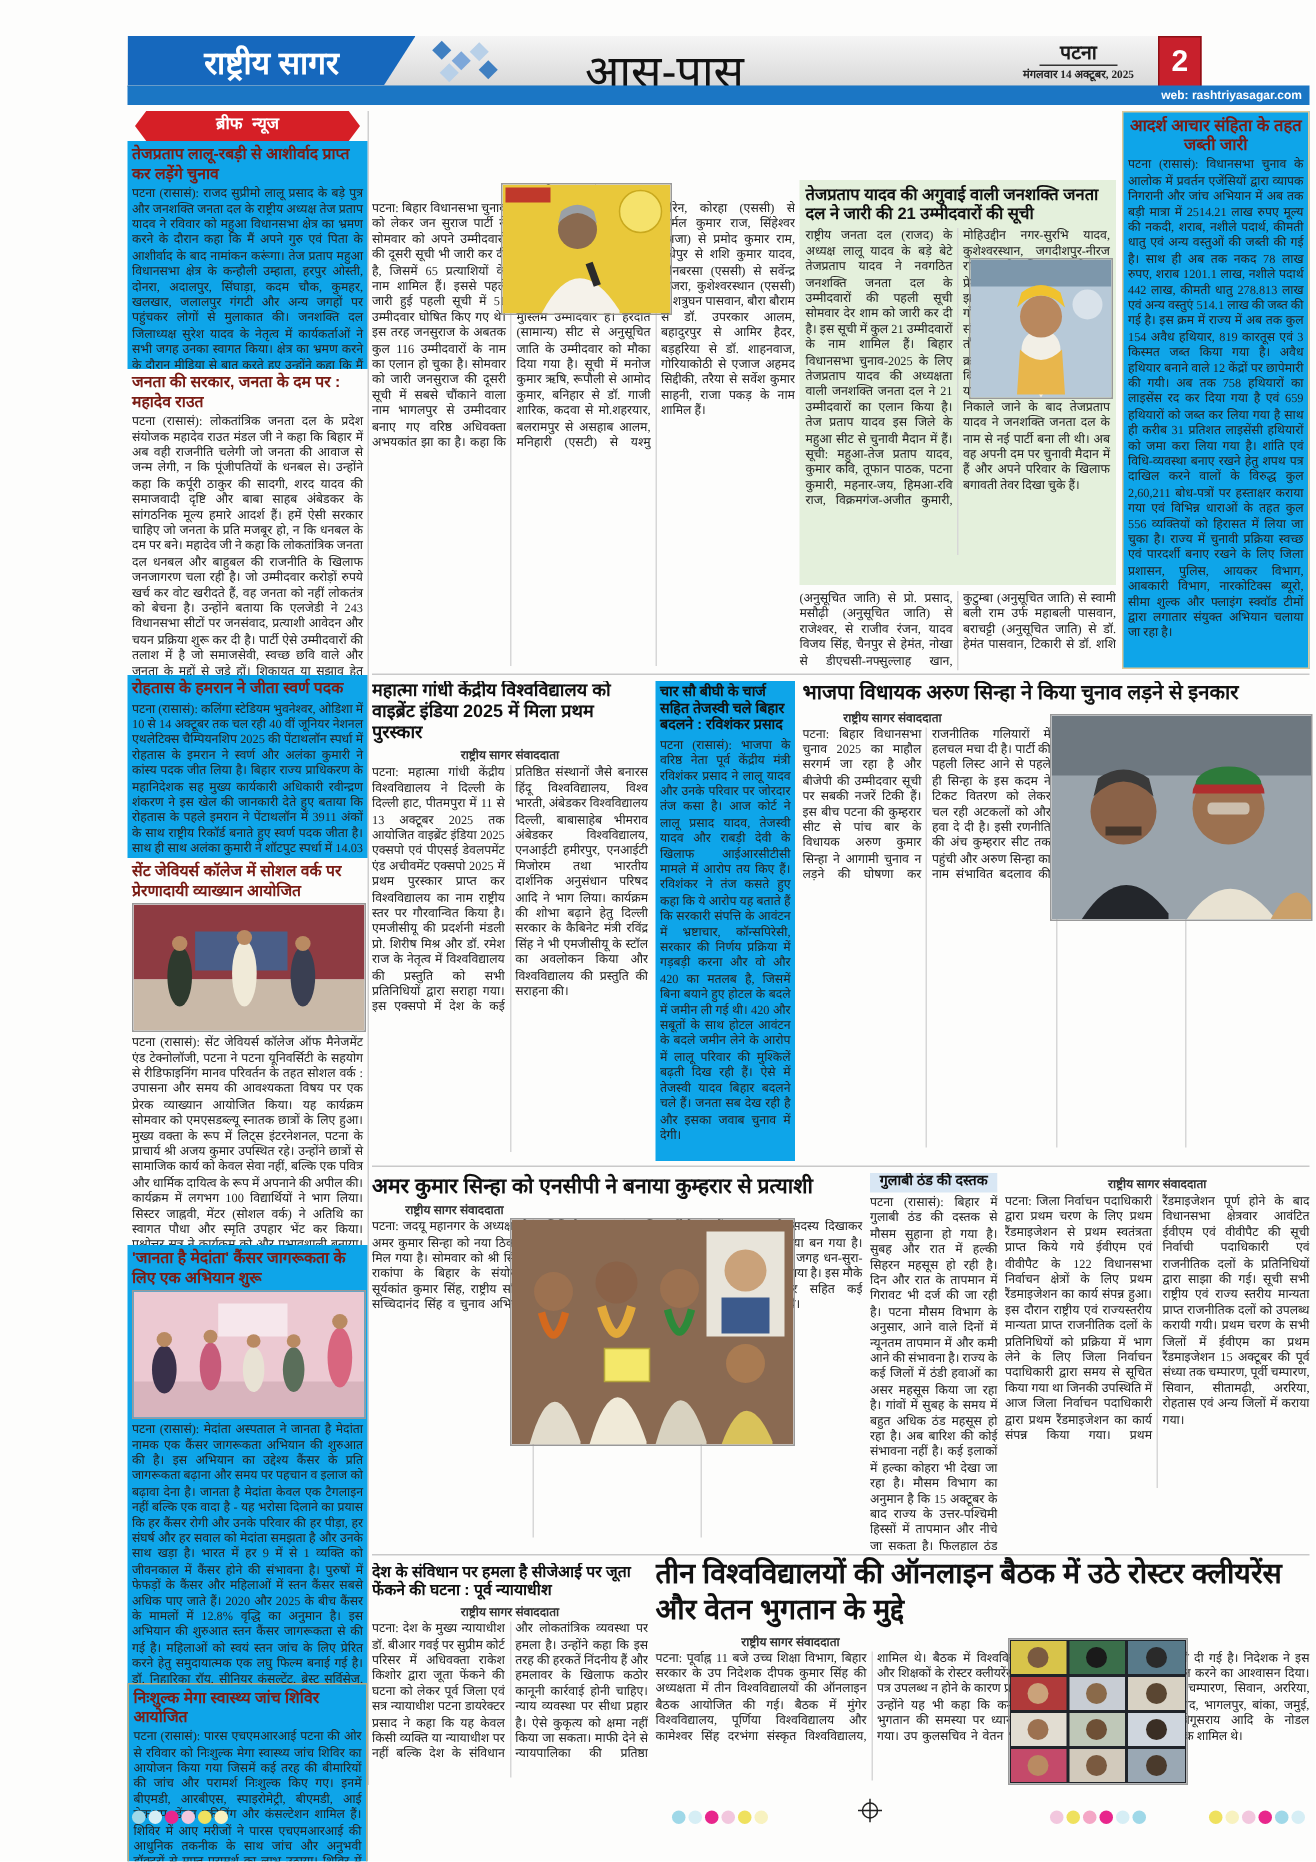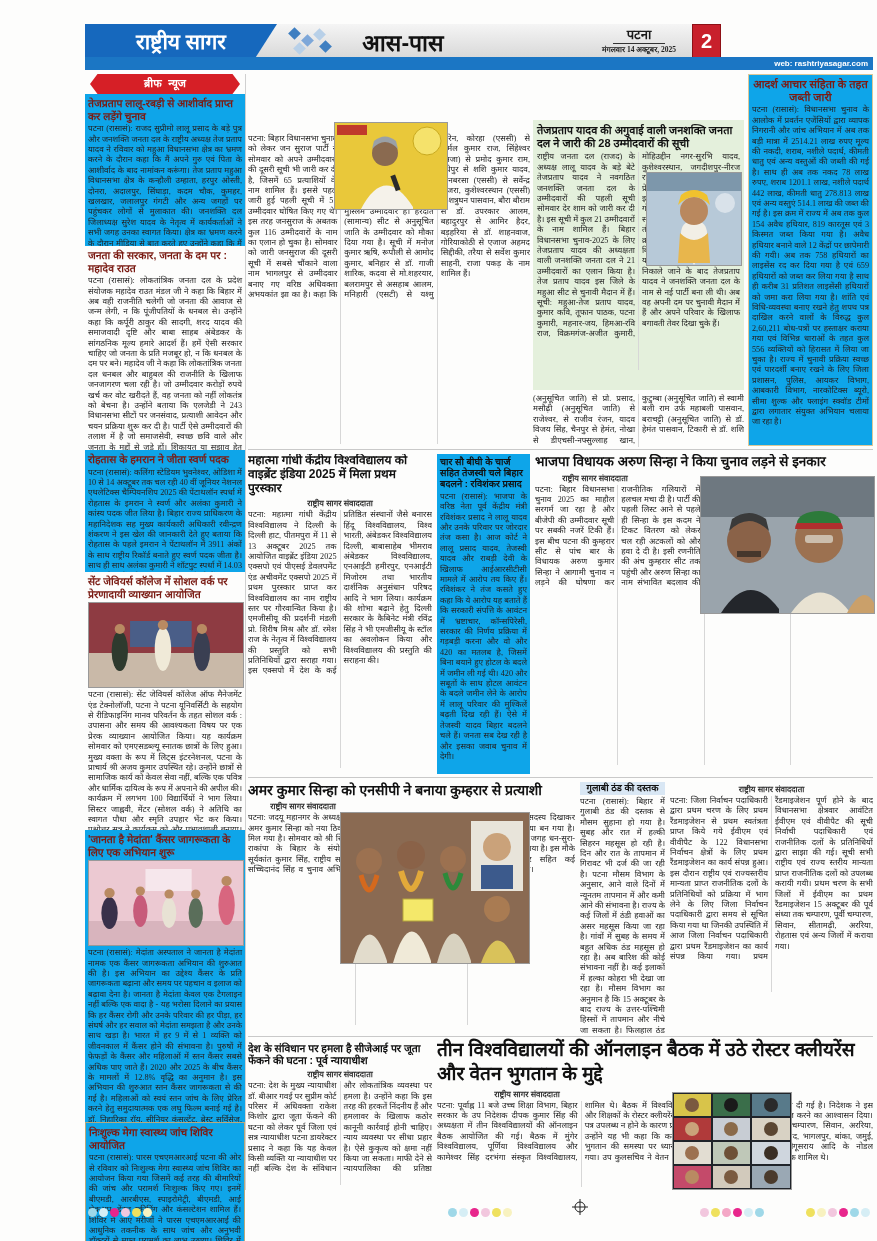--- a/index.html
+++ b/index.html
@@ -1,26 +1,26 @@
 <!DOCTYPE html>
 <html><head>
 <meta charset="utf-8">
 <style>
   html,body{margin:0;padding:0;background:#fff;}
   #page{position:relative;width:877px;height:1241px;background:#fdfdfc;overflow:hidden;
         font-family:"Liberation Serif",serif;color:#1a1a1a;}
   
-  #mast-bar{position:absolute;left:85px;top:24px;width:636px;height:33px;
+  #mast-bar{position:absolute;left:85px;top:24px;width:716px;height:33px;
     background:linear-gradient(#f5f5f5,#d9d9d9);border-bottom:1px solid #b5b5b5;}
   #brand-box{position:absolute;left:0;top:0;width:192px;height:33px;background:#1668bd;
     clip-path:polygon(0 0,100% 0,89% 100%,0 100%);display:flex;align-items:center;justify-content:center;}
   #brand-box span{color:#fff;font-weight:bold;font-size:21px;font-family:"Liberation Sans",sans-serif;}
   .diamond{position:absolute;width:9px;height:9px;transform:rotate(45deg);}
-  #section-title{position:absolute;left:0;right:0;top:2px;text-align:center;font-size:23px;
-    font-weight:bold;font-family:"Liberation Sans",sans-serif;color:#111;}
+  #section-title{position:absolute;left:0;right:0;top:2px;text-align:center;font-size:30px;
+    font-weight:normal;font-family:"Liberation Sans",sans-serif;color:#111;}
   #city-box{position:absolute;right:30px;top:1px;width:104px;height:31px;text-align:center;}
   #city-box .city{font-size:13px;font-weight:bold;border-bottom:1px solid #333;display:inline-block;padding:0 14px;}
   #city-box .date{font-size:7.5px;font-weight:bold;color:#222;}
   #page-box{position:absolute;right:0;top:0;width:27px;height:33px;background:#c8202c;color:#fff;
     display:flex;align-items:center;justify-content:center;font-size:20px;font-weight:bold;
     font-family:"Liberation Sans",sans-serif;border:1px solid #8e1016;}
   #web-bar{position:absolute;left:85px;top:57px;width:788px;height:13px;background:#1b76c4;
     color:#fff;font-size:8px;font-weight:bold;text-align:right;line-height:13px;
     padding:0;font-family:"Liberation Sans",sans-serif;box-sizing:border-box;padding-right:5px;}
   
@@ -150,21 +150,21 @@
       <path d="M37 26 q13 -14 26 0 l-2 -8 q-11 -9 -22 0 z" fill="#9aa0a6"></path>
       <path d="M26 86 q24 -46 52 -2 l0 2 z" fill="#f5f2ea"></path>
       <rect x="58" y="52" width="5" height="16" fill="#2b2b2b" transform="rotate(-20 60 60)"></rect>
     </svg>
   </div>
   <div class="art" style="left:533px;top:394px;width:211px;height:53px">
     <div class="body-txt cols2" style="height:53px">(अनुसूचित जाति) से प्रो. प्रसाद, मसौढ़ी (अनुसूचित जाति) से राजेश्वर, से राजीव रंजन, यादव विजय सिंह, चैनपुर से हेमंत, नोखा से डीएचसी-नफ्सुल्लाह खान, कुटुम्बा (अनुसूचित जाति) से स्वामी बली राम उर्फ महाबली पासवान, बराचट्टी (अनुसूचित जाति) से डॉ. हेमंत पासवान, टिकारी से डॉ. शशि यादव एवं काजीरगंज से संतोष कुमार के नाम शामिल हैं।</div>
   </div>
 
   <div class="art" style="left:533px;top:120px;width:211px;height:270px;background:#e4f0dc;padding:4px">
-    <h3 style="font-size:11px">तेजप्रताप यादव की अगुवाई वाली जनशक्ति जनता दल ने जारी की 28 उम्मीदवारों की सूची</h3>
+    <h3 style="font-size:11px">तेजप्रताप यादव की अगुवाई वाली जनशक्ति जनता दल ने जारी की 21 उम्मीदवारों की सूची</h3>
     <div class="body-txt cols2" style="height:218px;margin-top:3px">राष्ट्रीय जनता दल (राजद) के अध्यक्ष लालू यादव के बड़े बेटे तेजप्रताप यादव ने नवगठित जनशक्ति जनता दल के उम्मीदवारों की पहली सूची सोमवार देर शाम को जारी कर दी है। इस सूची में कुल 21 उम्मीदवारों के नाम शामिल हैं। बिहार विधानसभा चुनाव-2025 के लिए तेजप्रताप यादव की अध्यक्षता वाली जनशक्ति जनता दल ने 21 उम्मीदवारों का एलान किया है। तेज प्रताप यादव इस जिले के महुआ सीट से चुनावी मैदान में हैं। सूची: महुआ-तेज प्रताप यादव, कुमार कवि, तूफान पाठक, पटना कुमारी, महनार-जय, हिमआ-रवि राज, विक्रमगंज-अजीत कुमारी, मोहिउद्दीन नगर-सुरभि यादव, कुशेश्वरस्थान, जगदीशपुर-नीरज राय, अतरी-अविनाश, पंजीरगंज-प्रेम कुमार, बेनीपुर-अकथ किशोर झा, दुमराओं-दिनेश कुमार सूर्या, गोविंदगंज-आशुतोष, मधेपुरा-संजय पाठक, नरकटियागंज-तौरिक रहमान, बरौली-धर्मेंद्र क्रांतिकारी, कृष्णापाकोट-ब्रज बिहारी भट्ट, बनियापुर-पुष्पा यादव। उल्लेखनीय है कि राजद से निकाले जाने के बाद तेजप्रताप यादव ने जनशक्ति जनता दल के नाम से नई पार्टी बना ली थी। अब वह अपनी दम पर चुनावी मैदान में हैं और अपने परिवार के खिलाफ बगावती तेवर दिखा चुके हैं।</div>
   </div>
   <div class="photo" style="left:646px;top:172px;width:94px;height:92px">
     <svg width="100%" height="100%" viewBox="0 0 94 92" preserveAspectRatio="none">
       <rect width="94" height="92" fill="#b7c9d8"></rect>
       <rect x="0" y="0" width="94" height="18" fill="#7d97ab"></rect>
       <circle cx="78" cy="30" r="10" fill="#d9e2ea"></circle>
       <path d="M47 92 q-26 -40 0 -46 q26 6 0 46z" fill="#f2efe6"></path>
       <circle cx="47" cy="38" r="14" fill="#b9885e"></circle>
       <path d="M31 32 q16 -16 32 0 l-3 -10 q-13 -10 -26 0z" fill="#f0c22e"></path>

